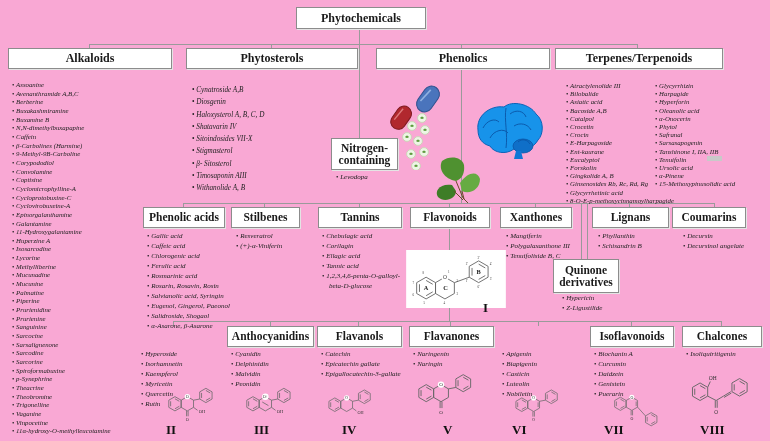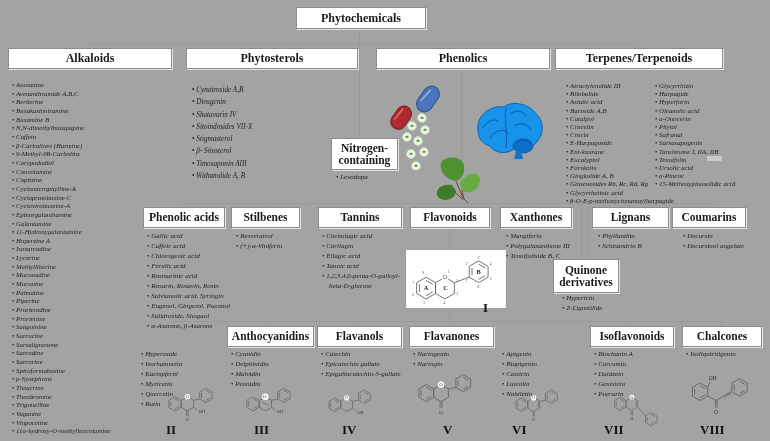--- a/index.html
+++ b/index.html
@@ -1,16 +1,16 @@
 <!DOCTYPE html>
 <html><head>
 <meta charset="utf-8">
 <style>
   html,body{margin:0;padding:0;background:#fff;}
-  #canvas{position:relative;width:770px;height:441px;background:#a3a3a3;overflow:hidden;
+  #canvas{position:relative;width:770px;height:441px;background:#f9a8d4;overflow:hidden;
           font-family:"Liberation Serif",serif;color:#1a1a1a;}
   .node{position:absolute;background:#fff;border:1px solid #8c8c8c;box-shadow:1px 1px 0 #e4e4e4;
         display:flex;align-items:center;justify-content:center;text-align:center;
         font-weight:bold;font-size:12px;line-height:1.05;z-index:4;}
   .node.small{font-size:11.5px;}
   .hline,.vline{position:absolute;background:#9a9a9a;z-index:1;}
   .hline{height:1px;}
   .vline{width:1px;}
   .ilist{position:absolute;margin:0;padding:0;list-style:none;font-style:italic;
          font-size:7px;color:#222;z-index:3;}
@@ -111,20 +111,21 @@
       <li>Theacrine</li>
       <li>Theobromine</li>
       <li>Trigonelline</li>
       <li>Vaganine</li>
       <li>Vinpocetine</li>
       <li>11α-hydroxy-O-methylleucotamine</li>
     </ul>
   <ul class="ilist" style="left:192px;top:84px;width:160px;--lh:12.3px;font-size:7.2px">
       <li>Cynatroside A,B</li>
       <li>Diosgenin</li>
+      <li>Haloxysterol A, B, C, D</li>
       <li>Shatavarin IV</li>
       <li>Sitoindosides VII-X</li>
       <li>Stigmasterol</li>
       <li>β- Sitosterol</li>
       <li>Timosaponin AIII</li>
       <li>Withanolide A, B</li>
     </ul>
   <ul class="ilist" style="left:566px;top:82px;width:178px;--lh:8.2px;font-size:6.8px">
       <li>Atractylenolide III</li>
       <li>Bilobalide</li>

